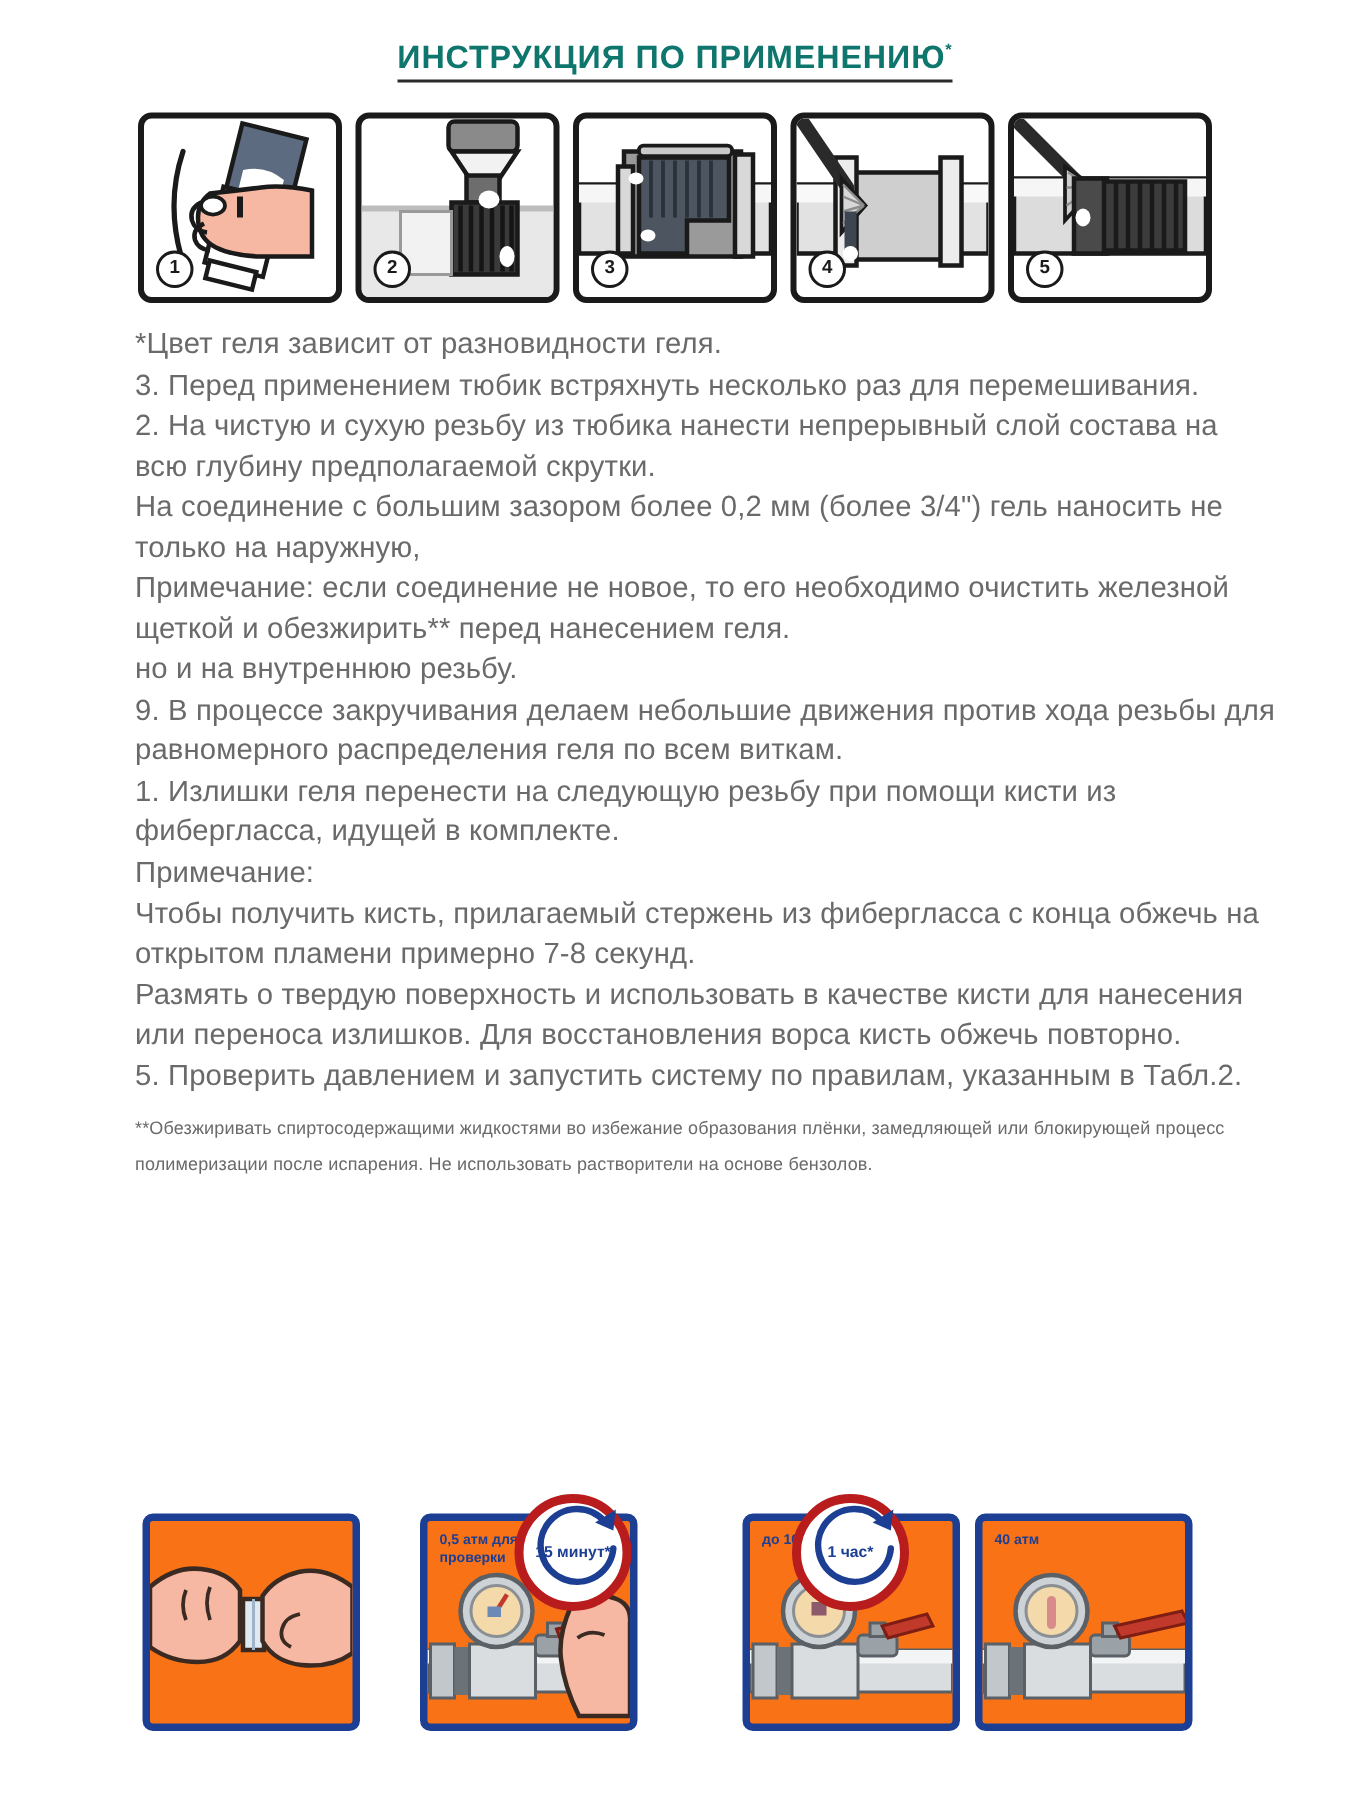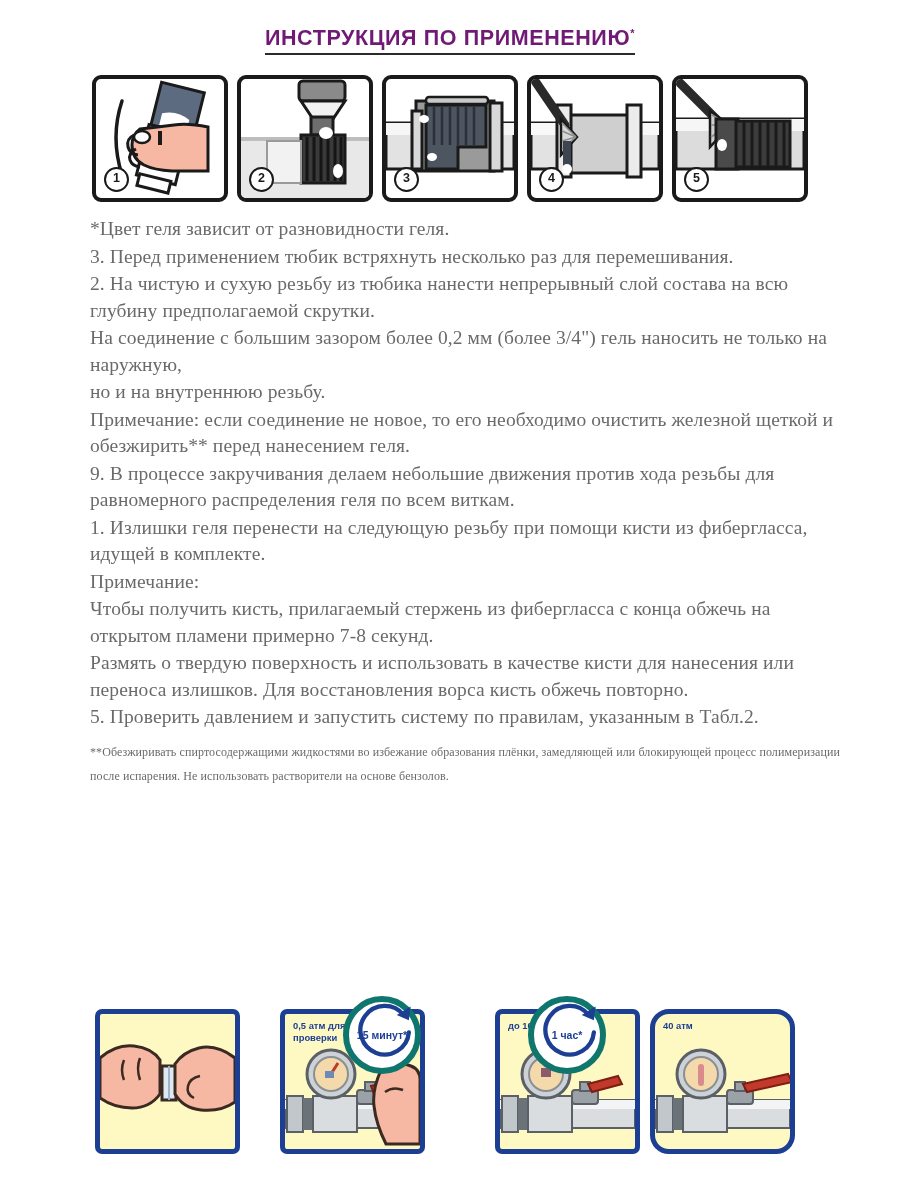--- a/index.html
+++ b/index.html
@@ -19,21 +19,21 @@
   
   .title-wrap {
     text-align: center;
     padding-top: 26px;
   }
   .title {
     display: inline-block;
     font-size: 21.5px;
     font-weight: bold;
     letter-spacing: 0.6px;
-    color: #701a75;
+    color: #0f766e;
     border-bottom: 2.5px solid #2b2b2b;
     padding-bottom: 2px;
     font-family: "Liberation Sans", sans-serif;
   }
   .title sup {
     font-size: 11px;
     vertical-align: super;
   }
 
   
@@ -74,21 +74,21 @@
   
   .body-text {
     margin: 14px 0 0 90px;
     width: 762px;
   }
   .para {
     font-size: 19.5px;
     line-height: 26.5px;
     color: #6a6a6a;
     margin: 0 0 1px 0;
-    font-family: Liberation Serif, serif;
+    font-family: Liberation Sans, sans-serif;
     letter-spacing: 0.1px;
   }
   .para.small {
     font-size: 12px;
     line-height: 24px;
     margin-top: 9px;
   }
 
   
   .panels {
@@ -98,21 +98,21 @@
     width: 760px;
     height: 170px;
   }
   .panel {
     position: absolute;
     top: 13px;
     width: 145px;
     height: 145px;
     border: 5px solid #1c3f94;
     border-radius: 7px;
-    background: #fef9c3;
+    background: #f97316;
     box-sizing: border-box;
     overflow: hidden;
   }
   .panel svg { position: absolute; inset: 0; }
   .panel-label {
     position: absolute;
     left: 8px;
     top: 6px;
     font-size: 9.4px;
     font-weight: bold;
@@ -121,40 +121,40 @@
     width: 78px;
     z-index: 5;
     font-family: "Liberation Sans", sans-serif;
   }
   .badge {
     position: absolute;
     width: 78px;
     height: 78px;
     border-radius: 50%;
     background: #ffffff;
-    border: 6px solid #0f766e;
+    border: 6px solid #b91c1c;
     box-sizing: border-box;
     z-index: 8;
   }
   .badge-text {
     position: absolute;
     width: 100%;
     top: 50%;
     transform: translateY(-50%);
     text-align: center;
     font-size: 10.5px;
     font-weight: bold;
     color: #1c3f94;
     font-family: "Liberation Sans", sans-serif;
   }
   .badge-arc { position: absolute; inset: -6px; }
   .p1 { left: 0; }
   .p2 { left: 185px; }
   .p3 { left: 370px; margin-left: 30px; }
-  .p4 { left: 555px; border-radius: 19px; }
+  .p4 { left: 555px; }
   .b2 { left: 248px; top: 0px; }
   .b3 { left: 433px; top: 0px; }
   .b4 { left: 618px; top: 0px; }
 </style>
 </head>
 <body>
 
 <div class="title-wrap">
   <span class="title"><span>ИНСТРУКЦИЯ ПО ПРИМЕНЕНИЮ</span><sup>*</sup></span>
 </div>
@@ -272,22 +272,22 @@
     </svg>
     <div class="step-num">5</div>
   </div>
 </div>
 
 <div class="body-text">
   <p class="para">*Цвет геля зависит от разновидности геля.</p>
   <p class="para">3.  Перед применением тюбик встряхнуть несколько раз для перемешивания.</p>
   <p class="para">2. На чистую и сухую резьбу из тюбика нанести непрерывный слой состава на всю глубину предполагаемой скрутки.</p>
   <p class="para">На соединение с большим зазором более 0,2 мм (более 3/4") гель наносить не только на наружную,</p>
+  <p class="para">Примечание: если соединение не новое, то его необходимо очистить железной щеткой и обезжирить** перед нанесением геля.</p>
   <p class="para">но и на внутреннюю резьбу.</p>
-  <p class="para">Примечание: если соединение не новое, то его необходимо очистить железной щеткой и обезжирить** перед нанесением геля.</p>
   <p class="para">9. В процессе закручивания делаем небольшие движения против хода резьбы для равномерного распределения геля по всем виткам.</p>
   <p class="para">1. Излишки геля перенести на следующую резьбу при помощи кисти из фибергласса, идущей в комплекте.</p>
   <p class="para">Примечание:</p>
   <p class="para">Чтобы получить кисть, прилагаемый стержень из фибергласса с конца обжечь на открытом пламени примерно 7-8 секунд.</p>
   <p class="para">Размять о твердую поверхность и использовать в качестве кисти для нанесения или переноса излишков. Для восстановления ворса кисть обжечь повторно.</p>
   <p class="para">5. Проверить давлением и запустить систему по правилам, указанным в Табл.2.</p>
   <p class="para small">**Обезжиривать спиртосодержащими жидкостями во избежание образования плёнки, замедляющей или блокирующей процесс полимеризации после испарения. Не использовать растворители на основе бензолов.</p>
 </div>
 
 <div class="panels">

